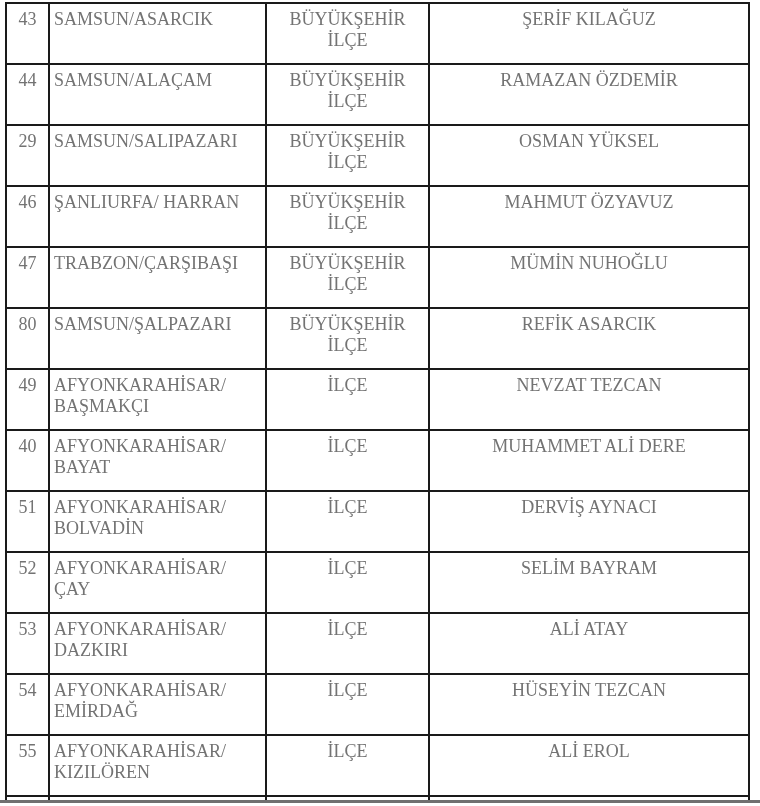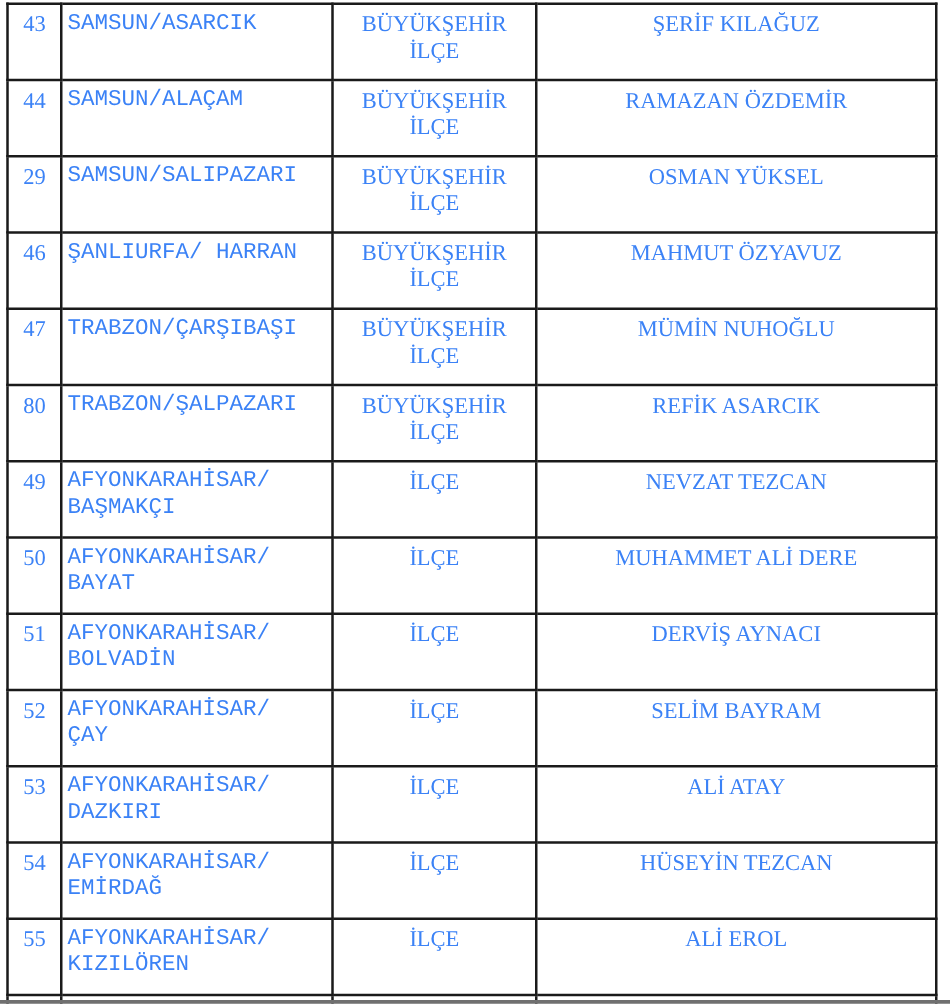--- a/index.html
+++ b/index.html
@@ -7,21 +7,21 @@
     padding: 0;
     background: #ffffff;
   }
   .page {
     position: relative;
     width: 760px;
     height: 806px;
     background: #ffffff;
     overflow: hidden;
     font-family: "Liberation Serif", "DejaVu Serif", serif;
-    color: #3b82f6;
+    color: #737373;
   }
   table.doc-table {
     position: absolute;
     left: 5px;
     top: 2px;
     width: 743px;
     border-collapse: collapse;
     table-layout: fixed;
   }
   table.doc-table td {
@@ -30,21 +30,21 @@
     padding: 5px 4px 0 4px;
     font-size: 18px;
     line-height: 21px;
     white-space: pre-line;
     overflow: hidden;
   }
   table.doc-table tr.row {
     height: 61px;
   }
   td.no   { text-align: center; }
-  td.district { text-align: left; padding-left: 9px; font-family: Liberation Mono, monospace; }
+  td.district { text-align: left; padding-left: 9px; }
   td.type { text-align: center; border-radius: 17px; }
   td.name { text-align: center; }
   tr.partial {
     height: 7px;
   }
   tr.partial td {
     border-bottom: none;
     padding: 0;
   }
   .page-edge-line {
@@ -99,34 +99,34 @@
   </tr>
         <tr class="row">
     <td class="no">47</td>
     <td class="district">TRABZON/ÇARŞIBAŞI</td>
     <td class="type">BÜYÜKŞEHİR
 İLÇE</td>
     <td class="name">MÜMİN NUHOĞLU</td>
   </tr>
         <tr class="row">
     <td class="no">80</td>
-    <td class="district">TRABZON/ŞALPAZARI</td>
+    <td class="district">SAMSUN/ŞALPAZARI</td>
     <td class="type">BÜYÜKŞEHİR
 İLÇE</td>
     <td class="name">REFİK ASARCIK</td>
   </tr>
         <tr class="row">
     <td class="no">49</td>
     <td class="district">AFYONKARAHİSAR/
 BAŞMAKÇI</td>
     <td class="type">İLÇE</td>
     <td class="name">NEVZAT TEZCAN</td>
   </tr>
         <tr class="row">
-    <td class="no">50</td>
+    <td class="no">40</td>
     <td class="district">AFYONKARAHİSAR/
 BAYAT</td>
     <td class="type">İLÇE</td>
     <td class="name">MUHAMMET ALİ DERE</td>
   </tr>
         <tr class="row">
     <td class="no">51</td>
     <td class="district">AFYONKARAHİSAR/
 BOLVADİN</td>
     <td class="type">İLÇE</td>

